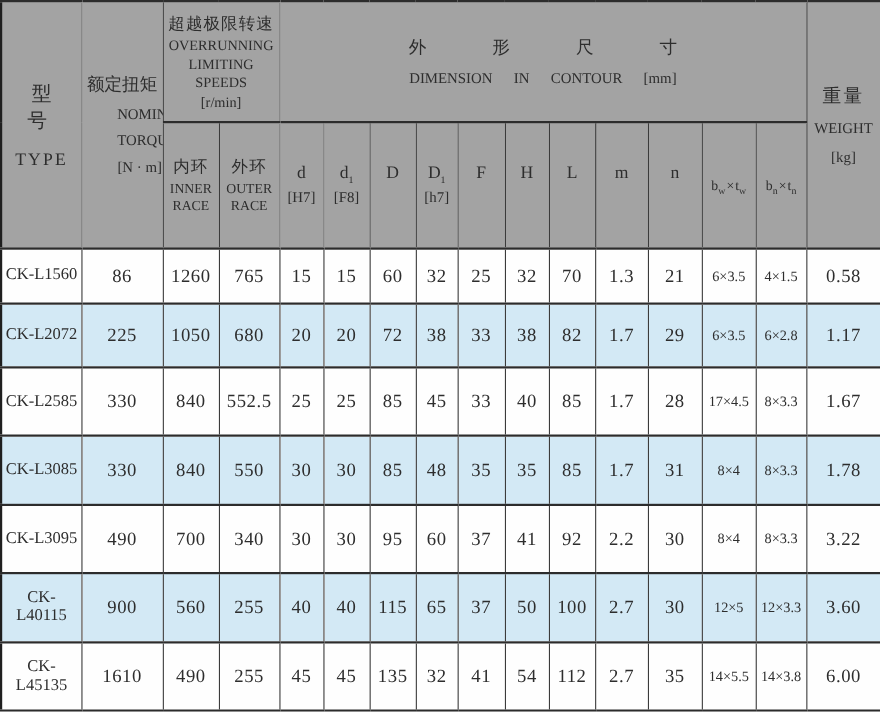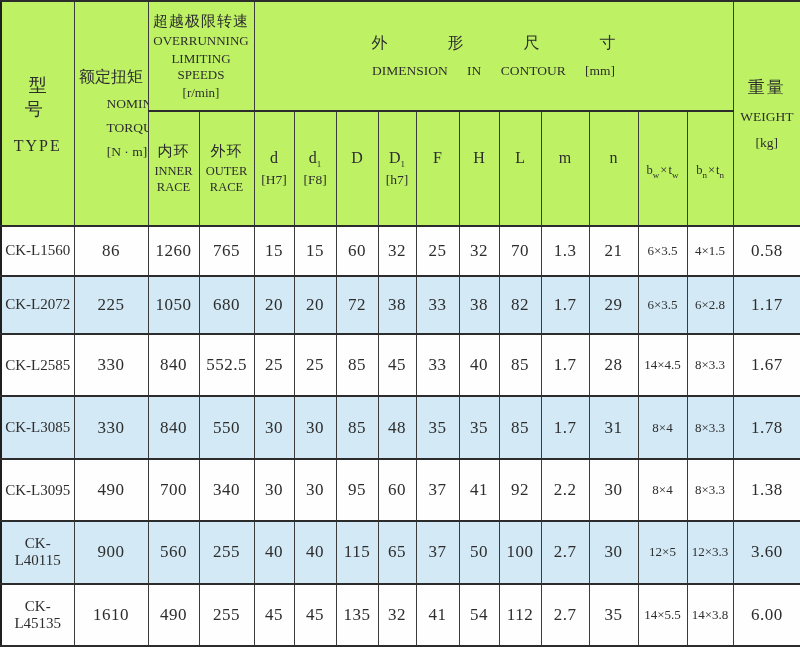--- a/index.html
+++ b/index.html
@@ -20,21 +20,21 @@
     border-left: 1px solid #3b3b3b;
     border-right: 1px solid #3b3b3b;
     border-top: 2px solid #2c2c2c;
     border-bottom: 2px solid #2c2c2c;
     text-align: center;
     vertical-align: middle;
     padding: 0;
     font-weight: normal;
     overflow: hidden;
   }
-  thead th { background: #bef264; }
+  thead th { background: #a3a3a3; }
   tbody td { font-size: 17px; background: #fefefe; letter-spacing: 0.5px; }
   tbody tr:nth-child(even) td { background: #d3e9f5; }
   tbody td.type-col { font-size: 15px; letter-spacing: 0; }
   tbody td.small-col { font-size: 13px; letter-spacing: 0; }
 
   .zh  { font-size: 16px; }
   .en  { font-size: 13px; }
 
   .col-type .zh { font-size: 18px; letter-spacing: 8px; text-indent: 8px; margin-bottom: 16px; }
   .col-type .en { font-size: 16px; letter-spacing: 2px; }
@@ -212,21 +212,21 @@
         <td>552.5</td>
         <td>25</td>
         <td>25</td>
         <td>85</td>
         <td>45</td>
         <td>33</td>
         <td>40</td>
         <td>85</td>
         <td>1.7</td>
         <td>28</td>
-        <td class="small-col">14×4.5</td>
+        <td class="small-col">17×4.5</td>
         <td class="small-col">8×3.3</td>
         <td>1.67</td>
       </tr>
       <tr style="height: 60px;">
         <td class="type-col">CK-L3085</td>
         <td>330</td>
         <td>840</td>
         <td>550</td>
         <td>30</td>
         <td>30</td>
@@ -250,21 +250,21 @@
         <td>30</td>
         <td>95</td>
         <td>60</td>
         <td>37</td>
         <td>41</td>
         <td>92</td>
         <td>2.2</td>
         <td>30</td>
         <td class="small-col">8×4</td>
         <td class="small-col">8×3.3</td>
-        <td>1.38</td>
+        <td>3.22</td>
       </tr>
       <tr style="height: 60px;">
         <td class="type-col">CK-L40115</td>
         <td>900</td>
         <td>560</td>
         <td>255</td>
         <td>40</td>
         <td>40</td>
         <td>115</td>
         <td>65</td>

